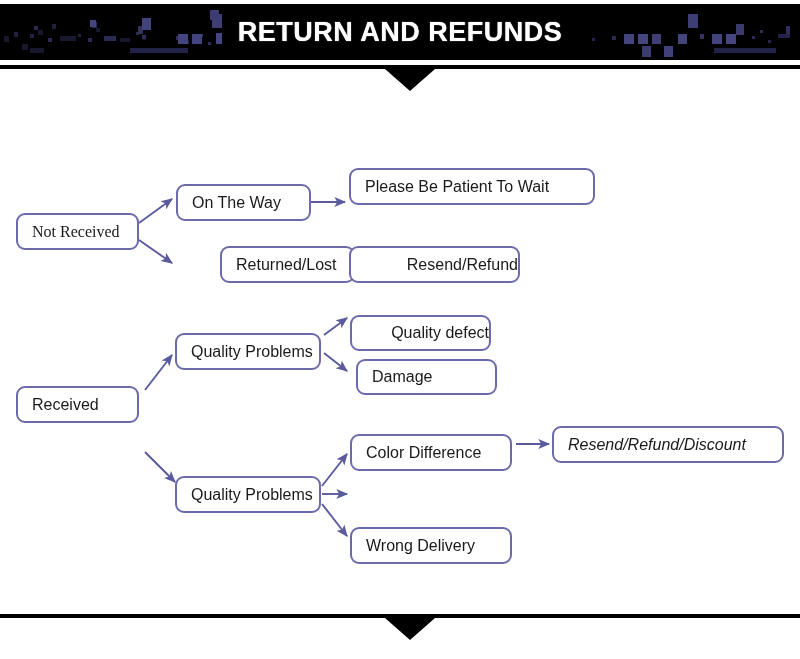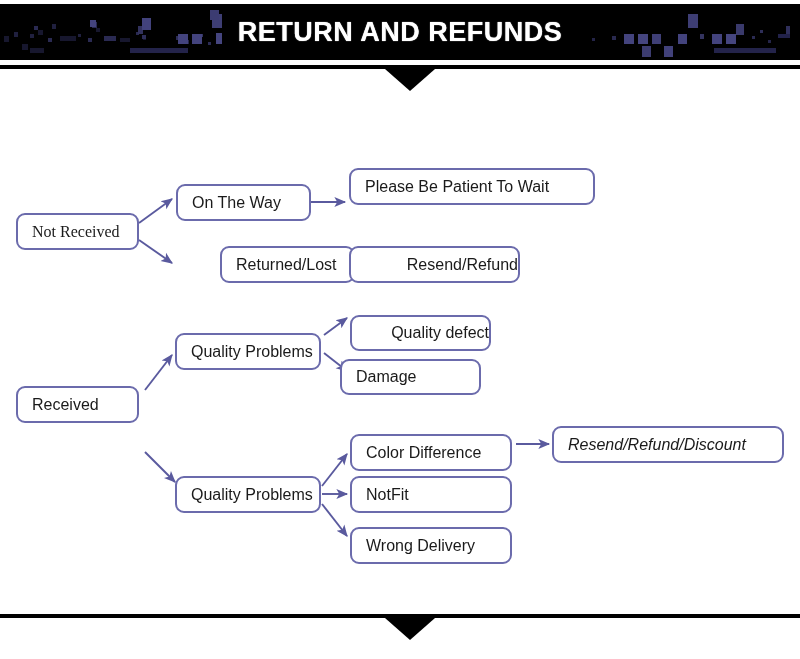--- a/index.html
+++ b/index.html
@@ -269,35 +269,32 @@
   </div>
 
   <div class="node" style="left:175px; top:243px; width:146px; height:37px;">
     <span>Quality Problems</span>
   </div>
 
   <div class="node" style="left:350px; top:225px; width:141px; height:36px;justify-content:flex-end;">
     <span>Quality defect</span>
   </div>
 
-  <div class="node" style="left:340px; top:269px; width:141px; height:36px;">
+  <div class="node" style="left:356px; top:269px; width:141px; height:36px;">
     <span>Damage</span>
   </div>
 
   <div class="node" style="left:175px; top:386px; width:146px; height:37px;">
     <span>Quality Problems</span>
   </div>
 
   <div class="node" style="left:350px; top:344px; width:162px; height:37px;">
     <span>Color  Difference</span>
   </div>
 
-  <div class="node" style="left:350px; top:386px; width:162px; height:37px;">
-    <span>NotFit</span>
-  </div>
 
   <div class="node" style="left:350px; top:437px; width:162px; height:37px;">
     <span>Wrong Delivery</span>
   </div>
 
   <div class="node" style="left:552px; top:336px; width:232px; height:37px;font-style:italic;">
     <span>Resend/Refund/Discount</span>
   </div>
 
 </div>

